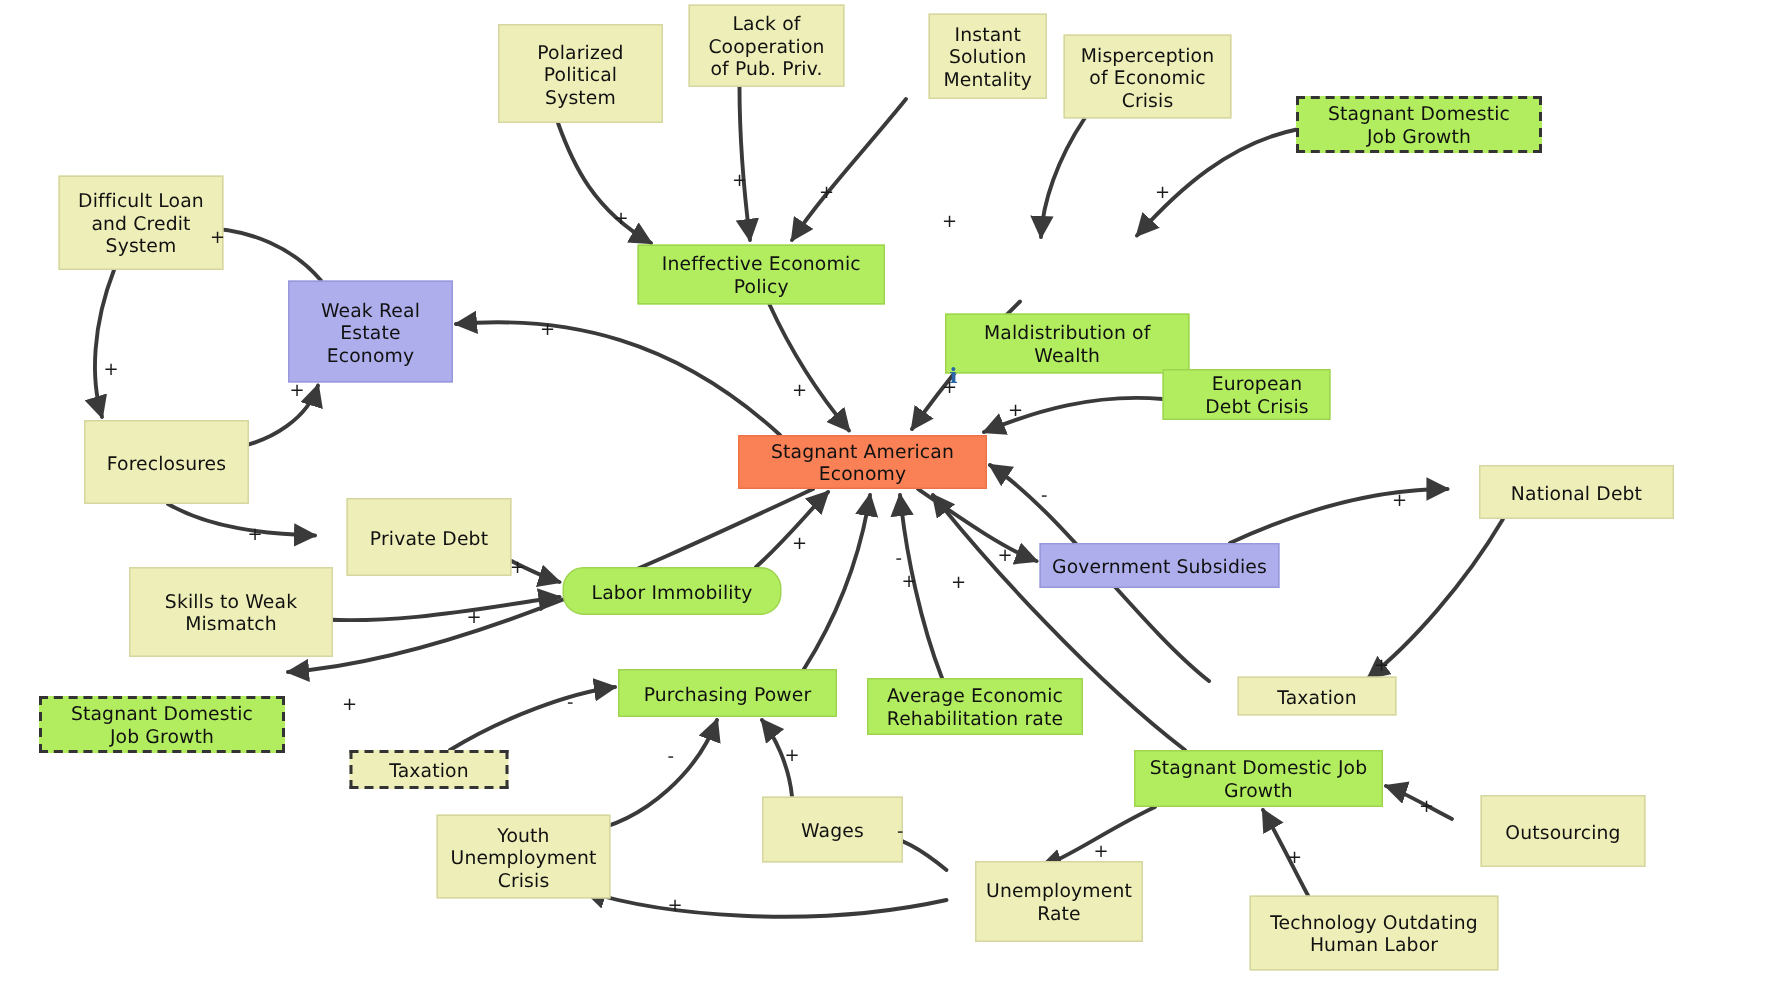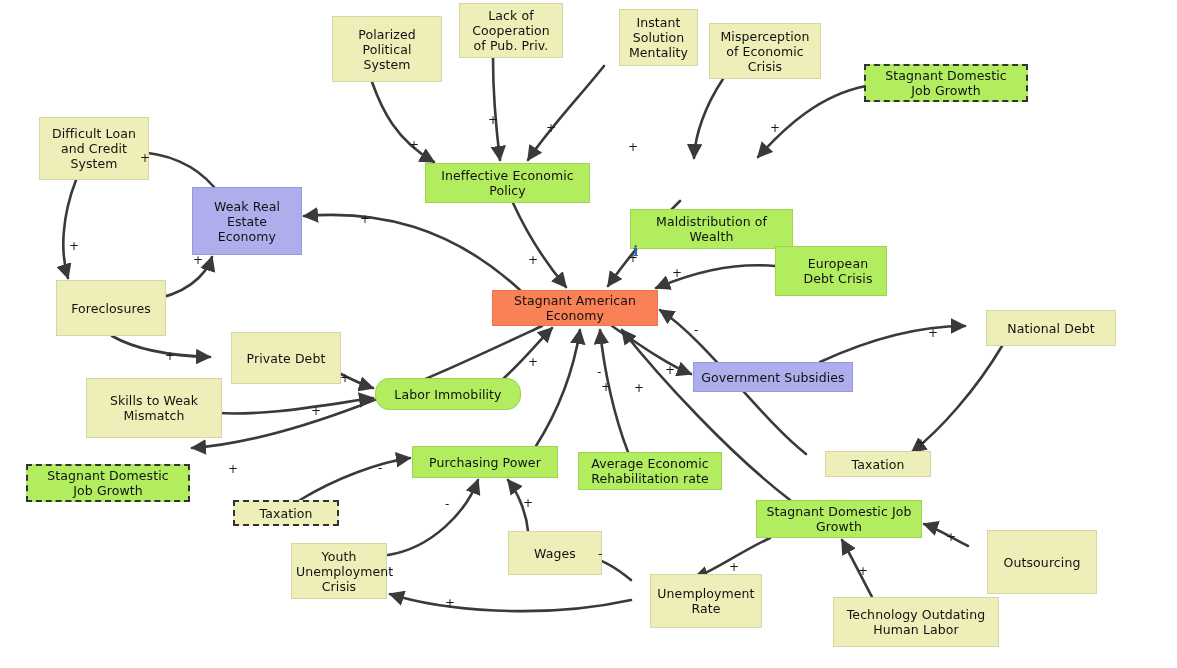--- a/index.html
+++ b/index.html
@@ -154,21 +154,21 @@
       <div class="node fill-cream" style="left: 20px; top: 117px; width: 110px; height: 63px;">
         <span class="node-label">Difficult Loan
 and Credit
 System</span>
       </div>
       <div class="node fill-purple" style="left: 192px; top: 187px; width: 110px; height: 68px; align-items: center;">
         <span class="node-label">Weak Real
 Estate
 Economy</span>
       </div>
-      <div class="node fill-green" style="left: 775px; top: 246px; width: 112px; height: 50px; padding-left: 18px;">
+      <div class="node fill-green" style="left: 775px; top: 246px; width: 112px; height: 34px; padding-left: 18px;">
         <span class="node-label">European
 Debt Crisis</span>
       </div>
       <div class="node fill-salmon" style="left: 492px; top: 290px; width: 166px; height: 36px;">
         <span class="node-label">Stagnant American
 Economy</span>
       </div>
       <div class="node fill-cream" style="left: 967px; top: 310px; width: 130px; height: 36px;">
         <span class="node-label">National Debt</span>
       </div>
@@ -205,24 +205,24 @@
       <div class="node fill-cream dashed" style="left: 214px; top: 500px; width: 106px; height: 26px;">
         <span class="node-label">Taxation</span>
       </div>
       <div class="node fill-green" style="left: 756px; top: 500px; width: 166px; height: 38px;">
         <span class="node-label">Stagnant Domestic Job
 Growth</span>
       </div>
       <div class="node fill-cream" style="left: 489px; top: 531px; width: 94px; height: 44px;">
         <span class="node-label">Wages</span>
       </div>
-      <div class="node fill-cream" style="left: 968px; top: 530px; width: 110px; height: 64px;">
+      <div class="node fill-cream" style="left: 968px; top: 530px; width: 110px; height: 48px;">
         <span class="node-label">Outsourcing</span>
       </div>
-      <div class="node fill-cream" style="left: 272px; top: 543px; width: 96px; height: 56px;">
+      <div class="node fill-cream" style="left: 272px; top: 543px; width: 116px; height: 56px;">
         <span class="node-label">Youth
 Unemployment
 Crisis</span>
       </div>
       <div class="node fill-cream" style="left: 631px; top: 574px; width: 112px; height: 54px;">
         <span class="node-label">Unemployment
 Rate</span>
       </div>
       <div class="node fill-cream" style="left: 814px; top: 597px; width: 166px; height: 50px;">
         <span class="node-label">Technology Outdating

